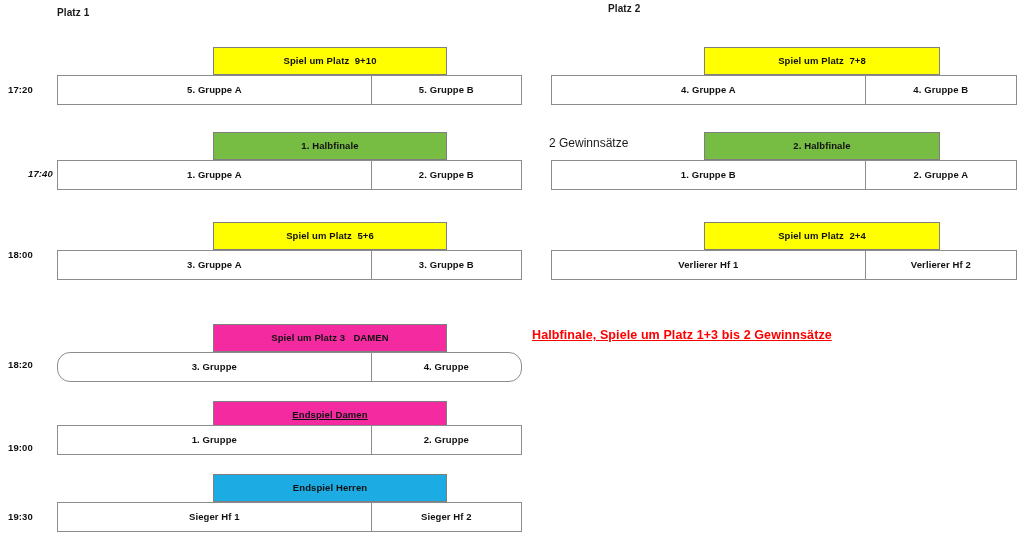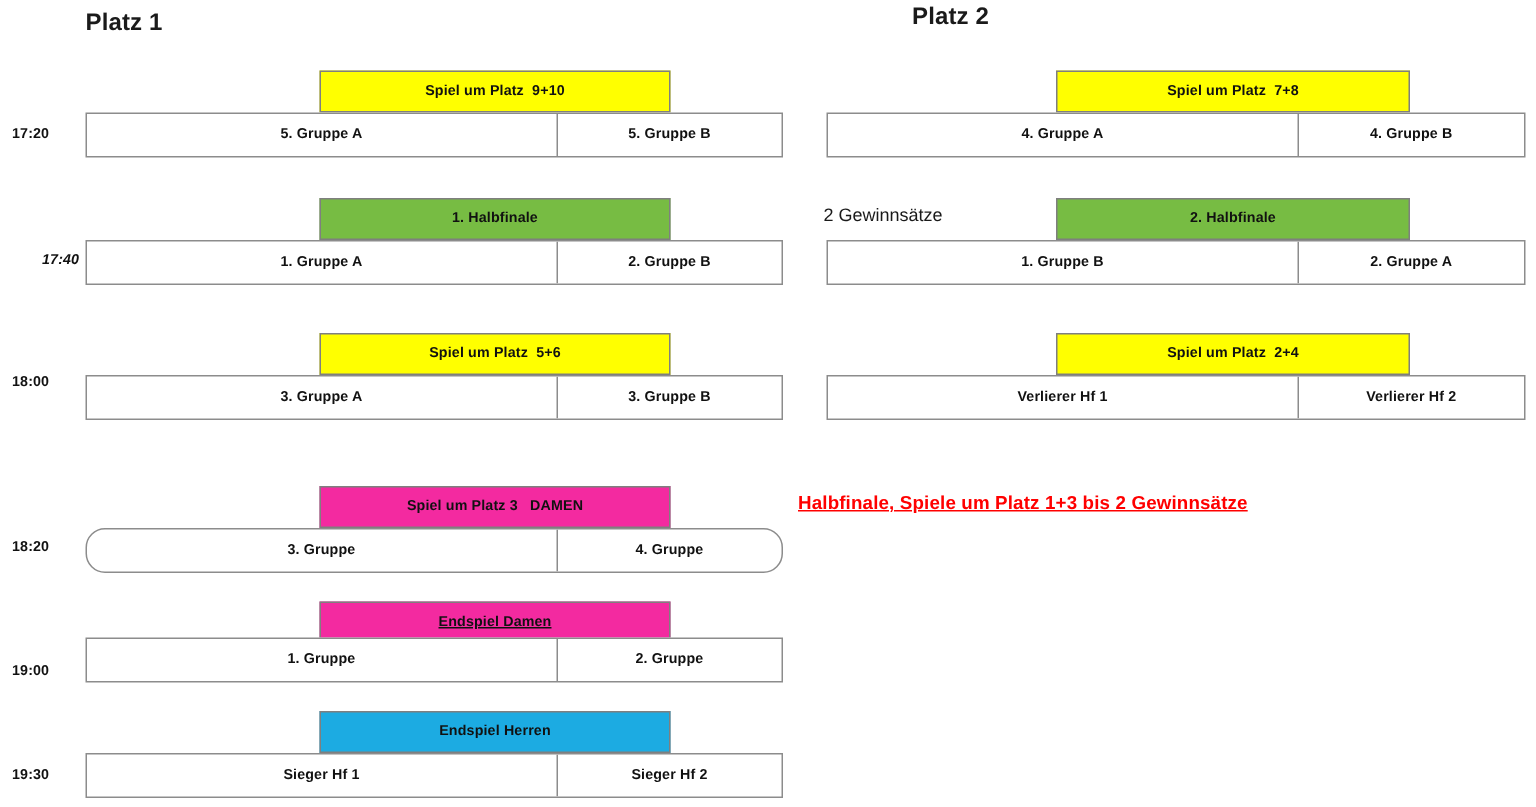--- a/index.html
+++ b/index.html
@@ -18,21 +18,21 @@
   .stage {
     position: absolute;
     left: 0; top: 0;
     width: 1024px;
     height: 538px;
   }
 
   
   .col-heading {
     position: absolute;
-    font-size: 16px;
+    font-size: 10px;
     font-weight: bold;
     color: #1a1a1a;
     letter-spacing: 0.1px;
     white-space: nowrap;
   }
   #heading-platz-1 { left: 57px;  top: 7px; }
   #heading-platz-2 { left: 608px; top: 3px; }
 
   
   .time-label {

